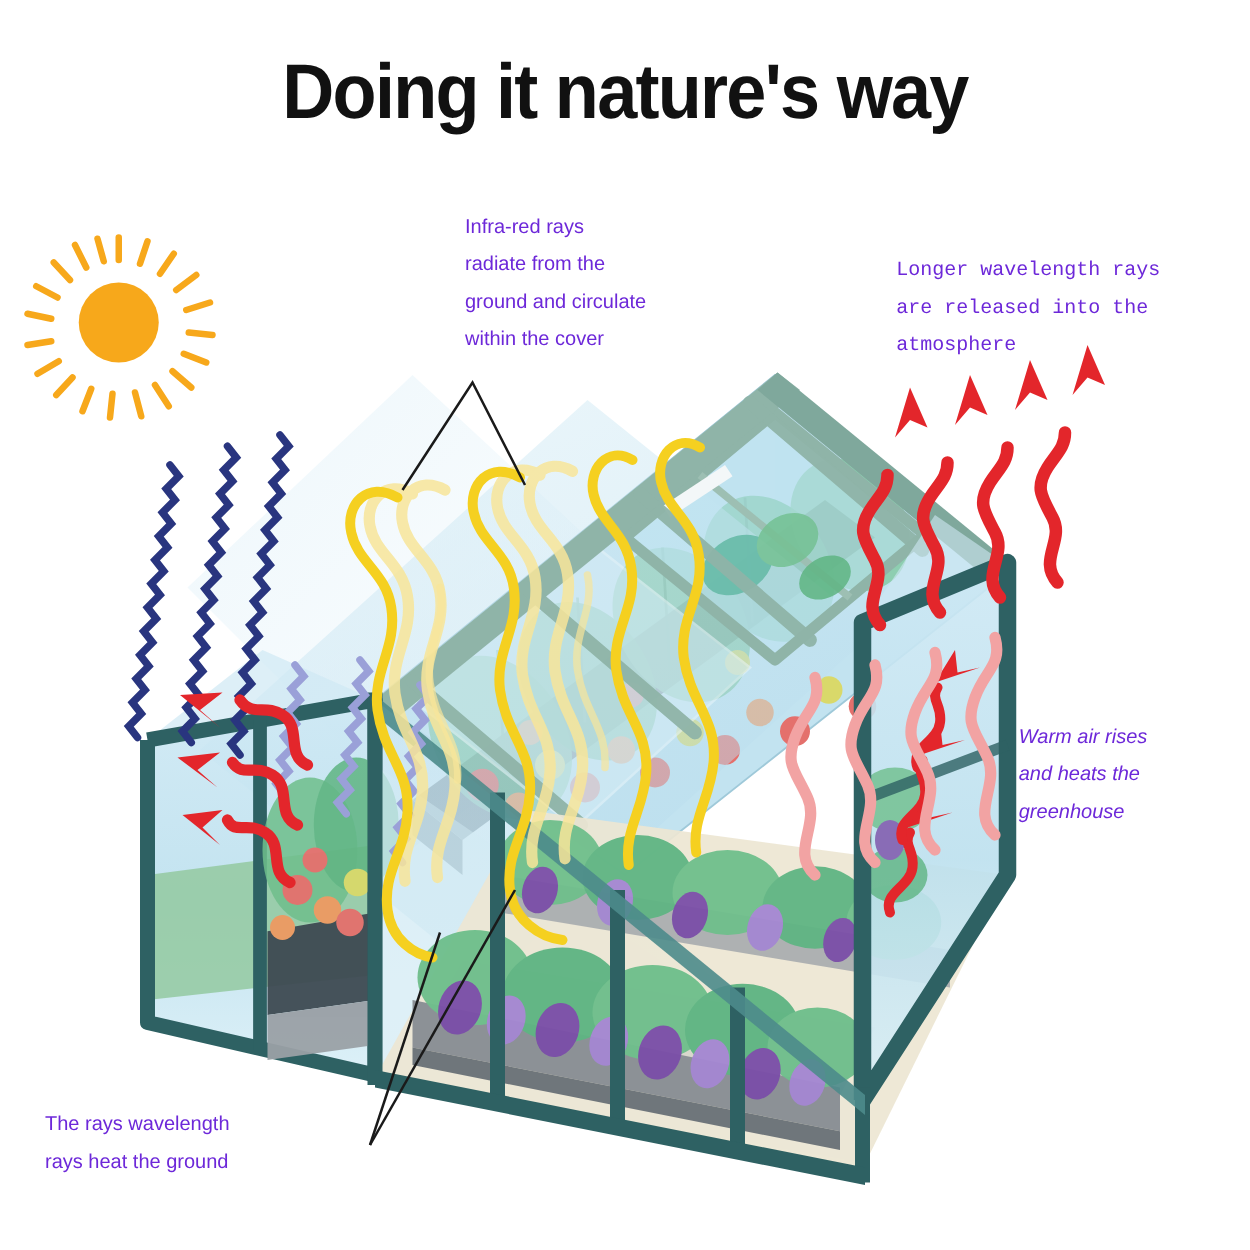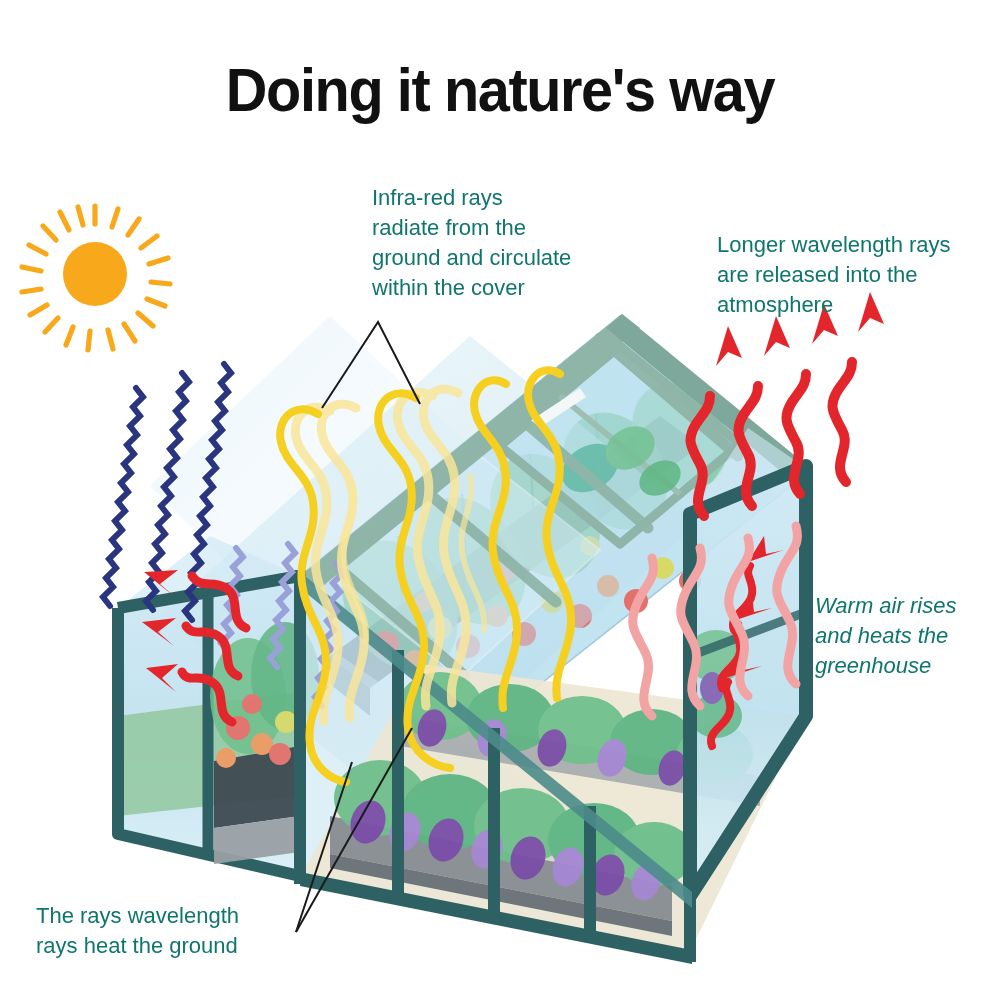--- a/index.html
+++ b/index.html
@@ -1,42 +1,42 @@
 <!DOCTYPE html>
 <html><head>
 <meta charset="utf-8">
 <style>
   html,body{margin:0;padding:0;background:#ffffff;}
   body{
     width:1000px;height:1000px;overflow:hidden;position:relative;
     font-family:"Liberation Sans", sans-serif;
     color:#2b2b2b;
   }
-  #stage{position:absolute;inset:0;width:1000px;height:732px;margin-top:16px;}
+  #stage{position:absolute;inset:0;width:1000px;height:732px;}
   .svg-layer{position:absolute;left:0;top:0;width:1000px;height:1000px;}
 
   .title{
     position:absolute;left:0;top:38px;width:1000px;text-align:center;
     font-family:"Liberation Sans", sans-serif;
     font-weight:bold;font-size:62px;letter-spacing:-1.5px;
     color:#111111;
     transform:scaleX(0.93);transform-origin:center top;
     white-space:nowrap;
   }
 
   .cap{
     position:absolute;
     font-family:"Liberation Sans", sans-serif;
-    font-size:22px;line-height:30px;color:#0f766e;
+    font-size:16px;line-height:30px;color:#6d28d9;
     font-weight:400;
     white-space:pre-line;
   }
   .cap-sun{left:168px;top:235px;width:180px;}
   .cap-ir{left:372px;top:167px;width:240px;}
-  .cap-long{left:717px;top:214px;width:270px;}
+  .cap-long{left:717px;top:201px;width:270px;font-family:Liberation Mono, monospace;}
   .cap-warm{left:815px;top:575px;width:185px;font-style:italic;}
   .cap-ground{left:36px;top:885px;width:300px;}
 </style>
 </head>
 <body>
 
 <div id="stage">
 
   <svg class="svg-layer" viewBox="0 0 1000 1000">
     <defs>

